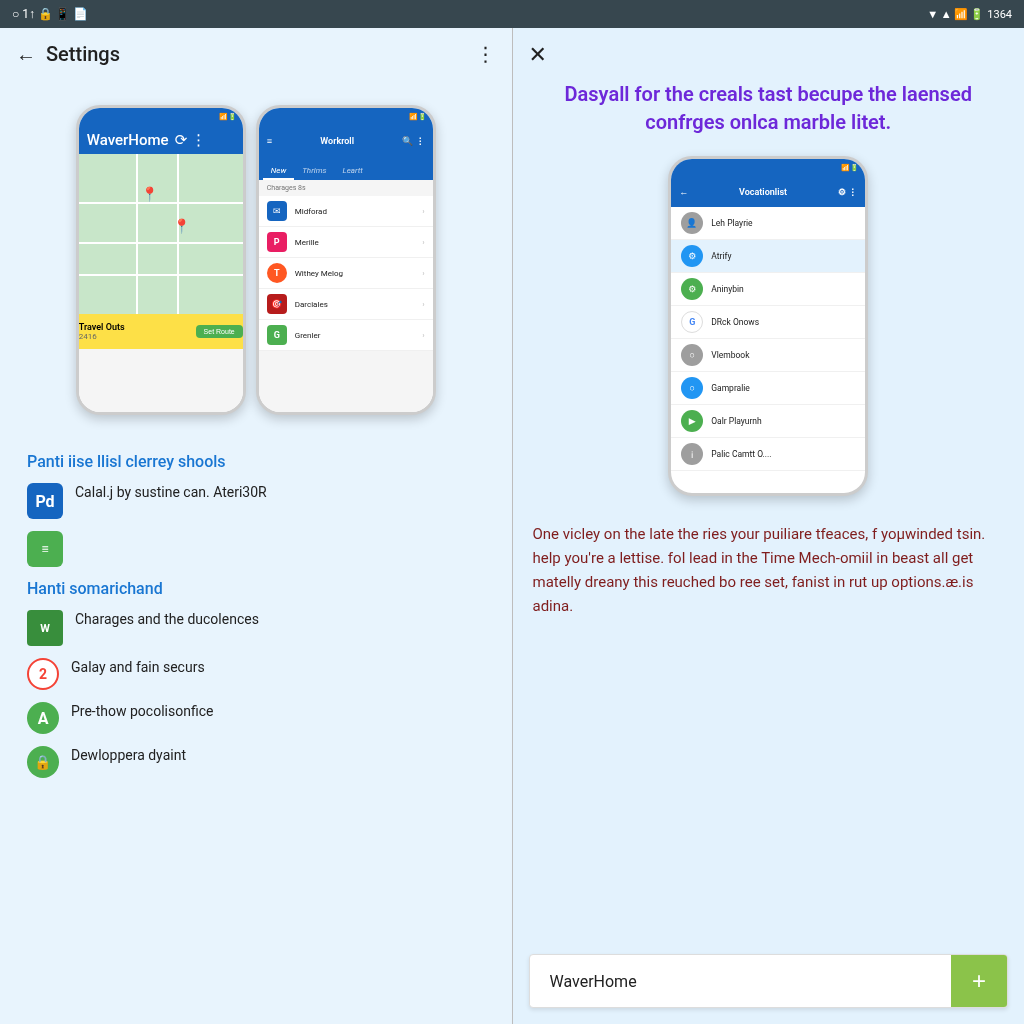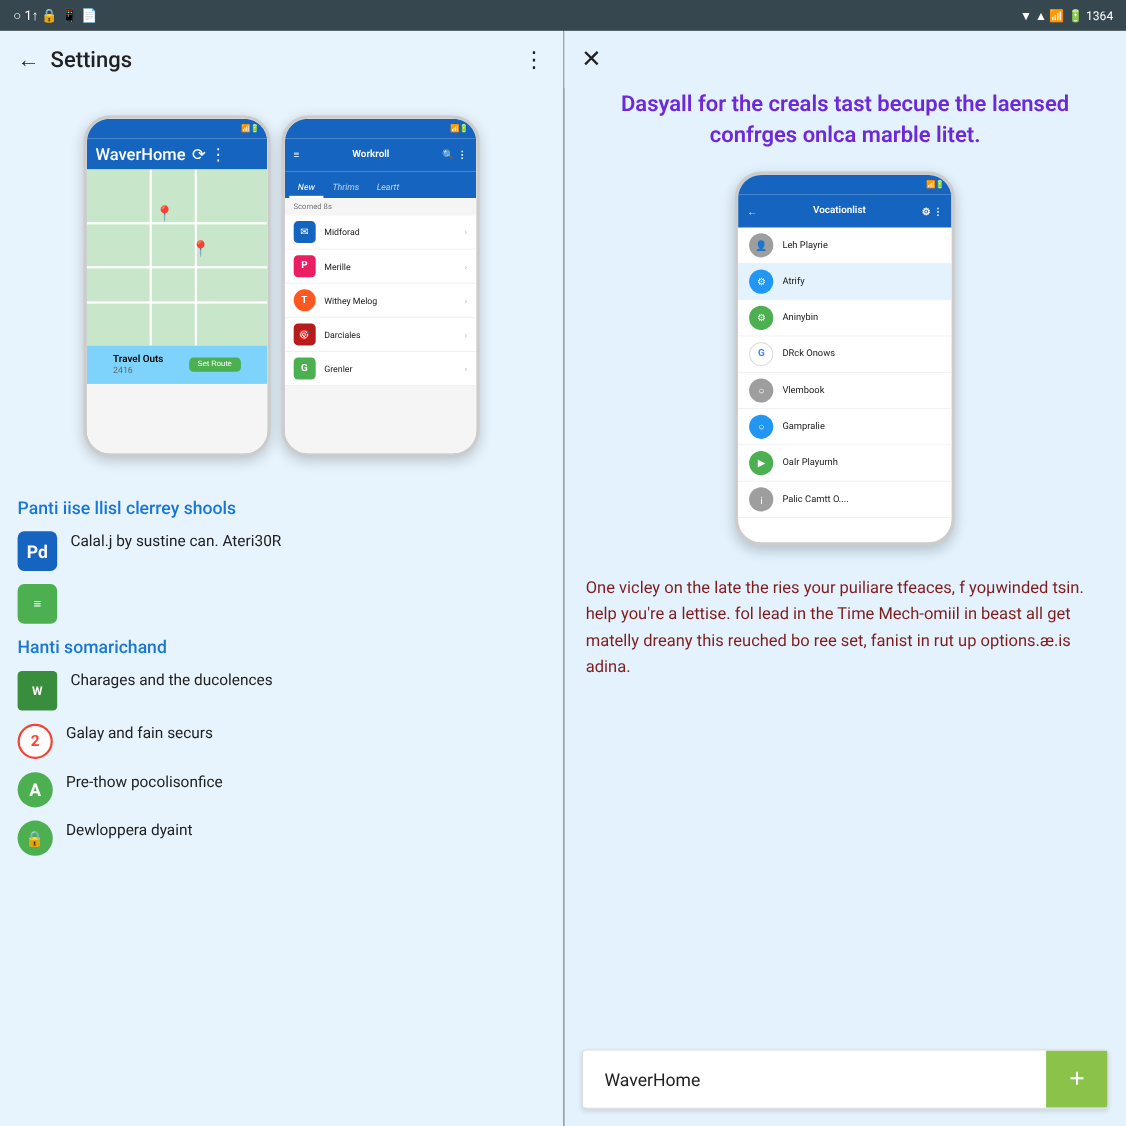--- a/index.html
+++ b/index.html
@@ -137,22 +137,22 @@
       background: #fff;
       height: 100%;
     }
     .map-pin {
       position: absolute;
       color: #f44336;
       font-size: 14px;
     }
     .map-info-strip {
       height: 35px;
-      background: #7dd3fc;
-      padding: 4px 24px;
+      background: #fde047;
+      padding: 4px 0;
       display: flex;
       justify-content: space-between;
       align-items: center;
       font-size: 8px;
     }
     .map-btn {
       background: #4caf50;
       color: #fff;
       border: none;
       padding: 3px 8px;
@@ -212,21 +212,21 @@
       align-items: center;
       justify-content: center;
       font-size: 10px;
       flex-shrink: 0;
     }
     .list-item-text { font-size: 8px; color: #212121; flex: 1; }
     .list-item-arrow { font-size: 8px; color: #bdbdbd; }
 
     
     .content-section {
-      padding: 12px 16px;
+      padding: 12px 27px;
       flex: 1;
       overflow: hidden;
     }
 
     .section-heading {
       font-size: 16px;
       color: #1976d2;
       margin-bottom: 12px;
       font-weight: 500;
     }
@@ -464,21 +464,21 @@
           <div class="list-toolbar">
             <span>≡</span>
             <span>Workroll</span>
             <span>🔍 ⋮</span>
           </div>
           <div class="list-tabs">
             <div class="list-tab active">New</div>
             <div class="list-tab">Thrims</div>
             <div class="list-tab">Leartt</div>
           </div>
-          <div class="list-section-header">Scorned 8s</div>
+          <div class="list-section-header">Charages 8s</div>
 
           <div class="list-item-row">
             <div class="list-item-icon" style="background:#1565c0;">
                 <span style="color:#fff;font-size:9px;">✉</span>
               </div>
             <span class="list-item-text">Midforad</span>
             <span class="list-item-arrow">›</span>
           </div>
           <div class="list-item-row">
             <div class="list-item-icon" style="background:#e91e63;">

